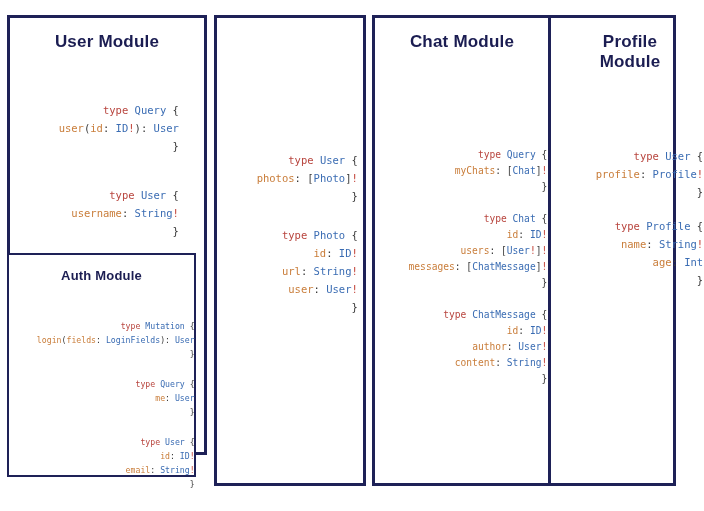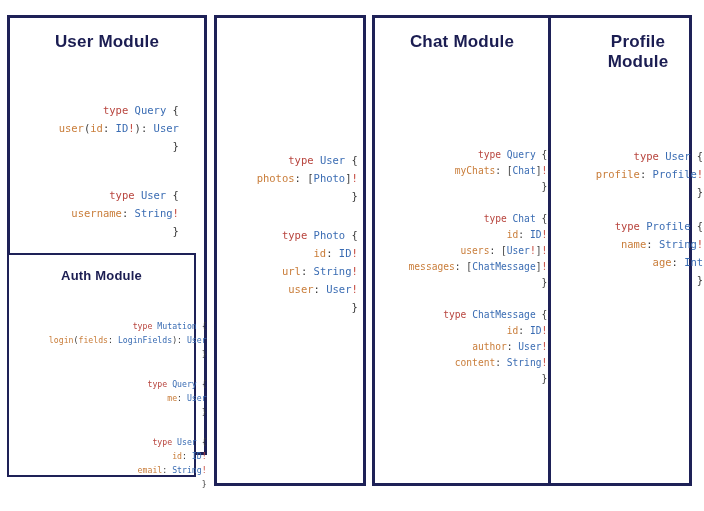--- a/index.html
+++ b/index.html
@@ -43,35 +43,35 @@
   .tk-p, .tk-w { color: var(--c-punct, #3a3a3a); }
 
   
   .m-user { left: 7px; top: 15px; width: 200px; height: 440px; }
   .m-user > .code { left: 20px; top: 67px; font-size: 10.5px; line-height: 18px; }
   .m-user > .code .code-block { margin-bottom: 31px; }
 
   
   .m-auth { left: -3px; top: 235px; width: 189px; height: 224px; border-width: 2px; }
   .m-auth .panel-title { margin-top: 13px; font-size: 13px; }
-  .m-auth > .code { left: 14px; top: 48px; font-size: 8.2px; line-height: 14px; }
+  .m-auth > .code { left: 2px; top: 48px; font-size: 8.2px; line-height: 14px; }
   .m-auth > .code .code-block { margin-bottom: 13px; }
 
   
   .m-gallery { left: 214px; top: 15px; width: 152px; height: 471px; }
   .m-gallery > .code { left: 11px; top: 117px; font-size: 10.5px; line-height: 18px; }
   .m-gallery > .code .code-block { margin-bottom: 21px; }
 
   
   .m-chat { left: 372px; top: 15px; width: 180px; height: 471px; }
   .m-chat > .code { left: 6px; top: 113px; font-size: 9.6px; line-height: 16px; }
   .m-chat > .code .code-block { margin-bottom: 15px; }
 
   
-  .m-profile { left: 548px; top: 15px; width: 144px; height: 471px; padding-left: 36px; }
+  .m-profile { left: 548px; top: 15px; width: 128px; height: 471px; padding-left: 36px; }
   .m-profile > .code { left: 16px; top: 113px; font-size: 10.5px; line-height: 18px; }
   .m-profile > .code .code-block { margin-bottom: 16px; }
 </style>
 </head>
 <body>
 
 <div>
 
   <section class="panel m-user">
     <h2 class="panel-title">User Module</h2>

